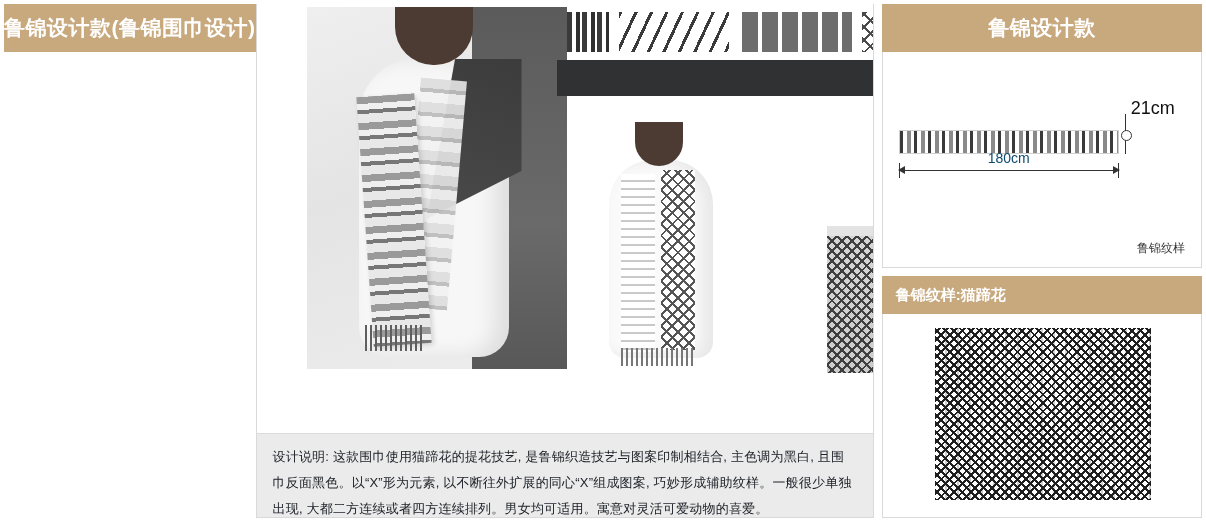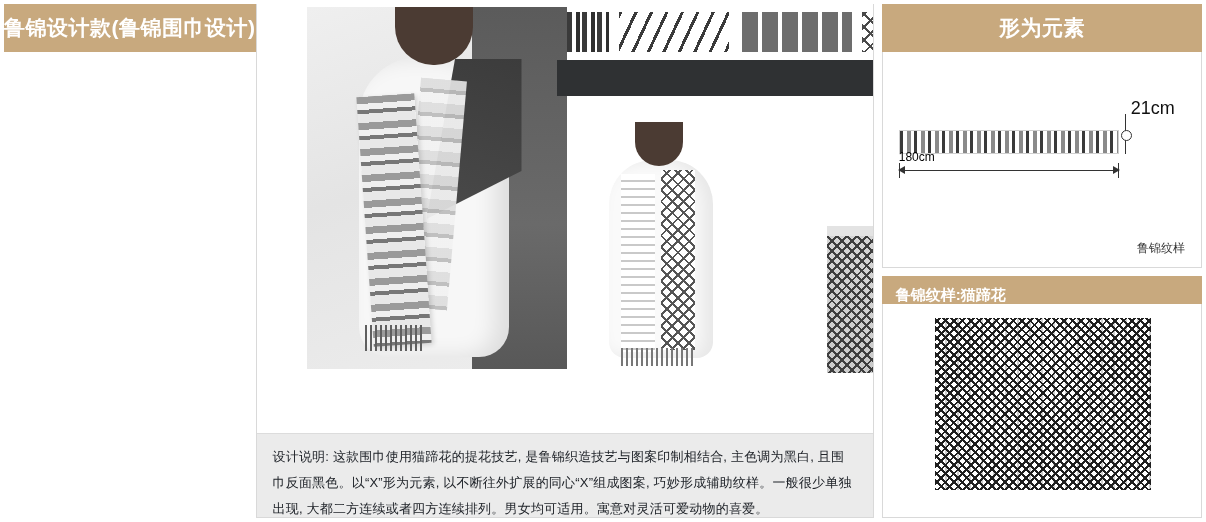--- a/index.html
+++ b/index.html
@@ -303,22 +303,23 @@
     width: 1px; height: 15px;
     background: #333;
   }
   .dim-h .tickL { left: 0; }
   .dim-h .tickR { right: 0; }
   .label-180 {
     position: absolute;
     left: 16px;
     top: 98px;
     width: 220px;
-    font-size: 12px;
-    color: #000000;
+    text-align: center;
+    font-size: 14px;
+    color: #0c4a6e;
   }
   .dim-v {
     position: absolute;
     left: 242px;
     top: 62px;
     width: 1px;
     height: 40px;
     background: #333;
   }
   .dim-v .dot {
@@ -341,21 +342,21 @@
     position: absolute;
     right: 16px;
     bottom: 10px;
     font-size: 12px;
     color: #333;
   }
 
   .pattern-header {
     background: #c8a97e;
     color: #ffffff;
-    height: 28px;
+    height: 38px;
     line-height: 38px;
     padding-left: 14px;
     font-size: 15px;
     font-weight: bold;
     margin-top: 8px;
   }
   .pattern-body {
     border: 1px solid #d9d9d9;
     border-top: none;
     flex: 1;
@@ -414,21 +415,21 @@
 
         <div class="swatch"></div>
 
       </div>
 
       <div class="desc">设计说明: 这款围巾使用猫蹄花的提花技艺, 是鲁锦织造技艺与图案印制相结合, 主色调为黑白, 且围巾反面黑色。以“X”形为元素, 以不断往外扩展的同心“X”组成图案, 巧妙形成辅助纹样。一般很少单独出现, 大都二方连续或者四方连续排列。男女均可适用。寓意对灵活可爱动物的喜爱。</div>
     </div>
   </div>
 
   <div class="right-panel">
-    <div class="panel-header">形为元素</div>
+    <div class="panel-header">鲁锦设计款</div>
     <div class="size-body">
       <div class="mini-scarf"></div>
 
       <div class="dim-v">
         <div class="dot"></div>
       </div>
       <div class="label-21">21cm</div>
 
       <div class="label-180">180cm</div>
       <div class="dim-h">

